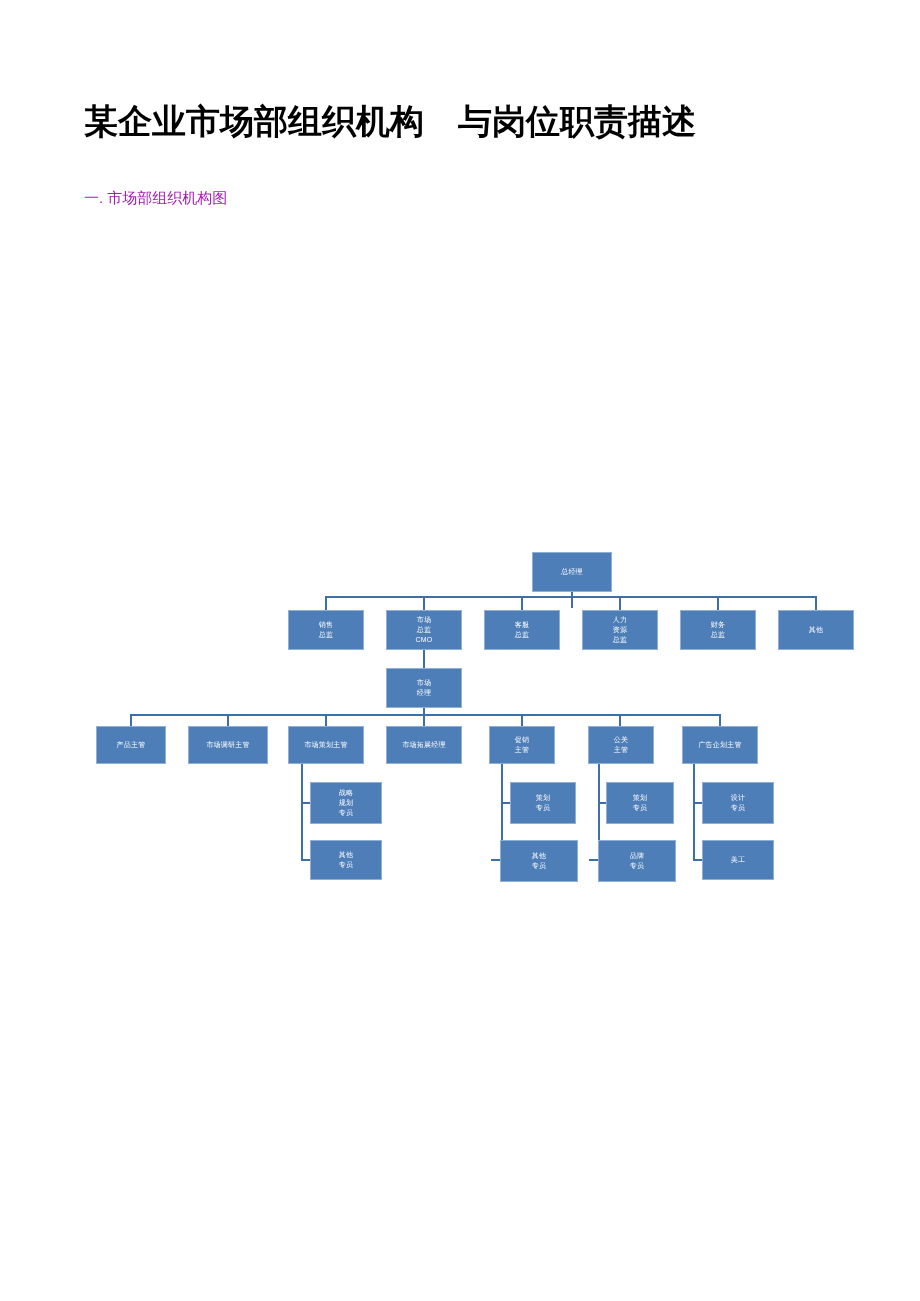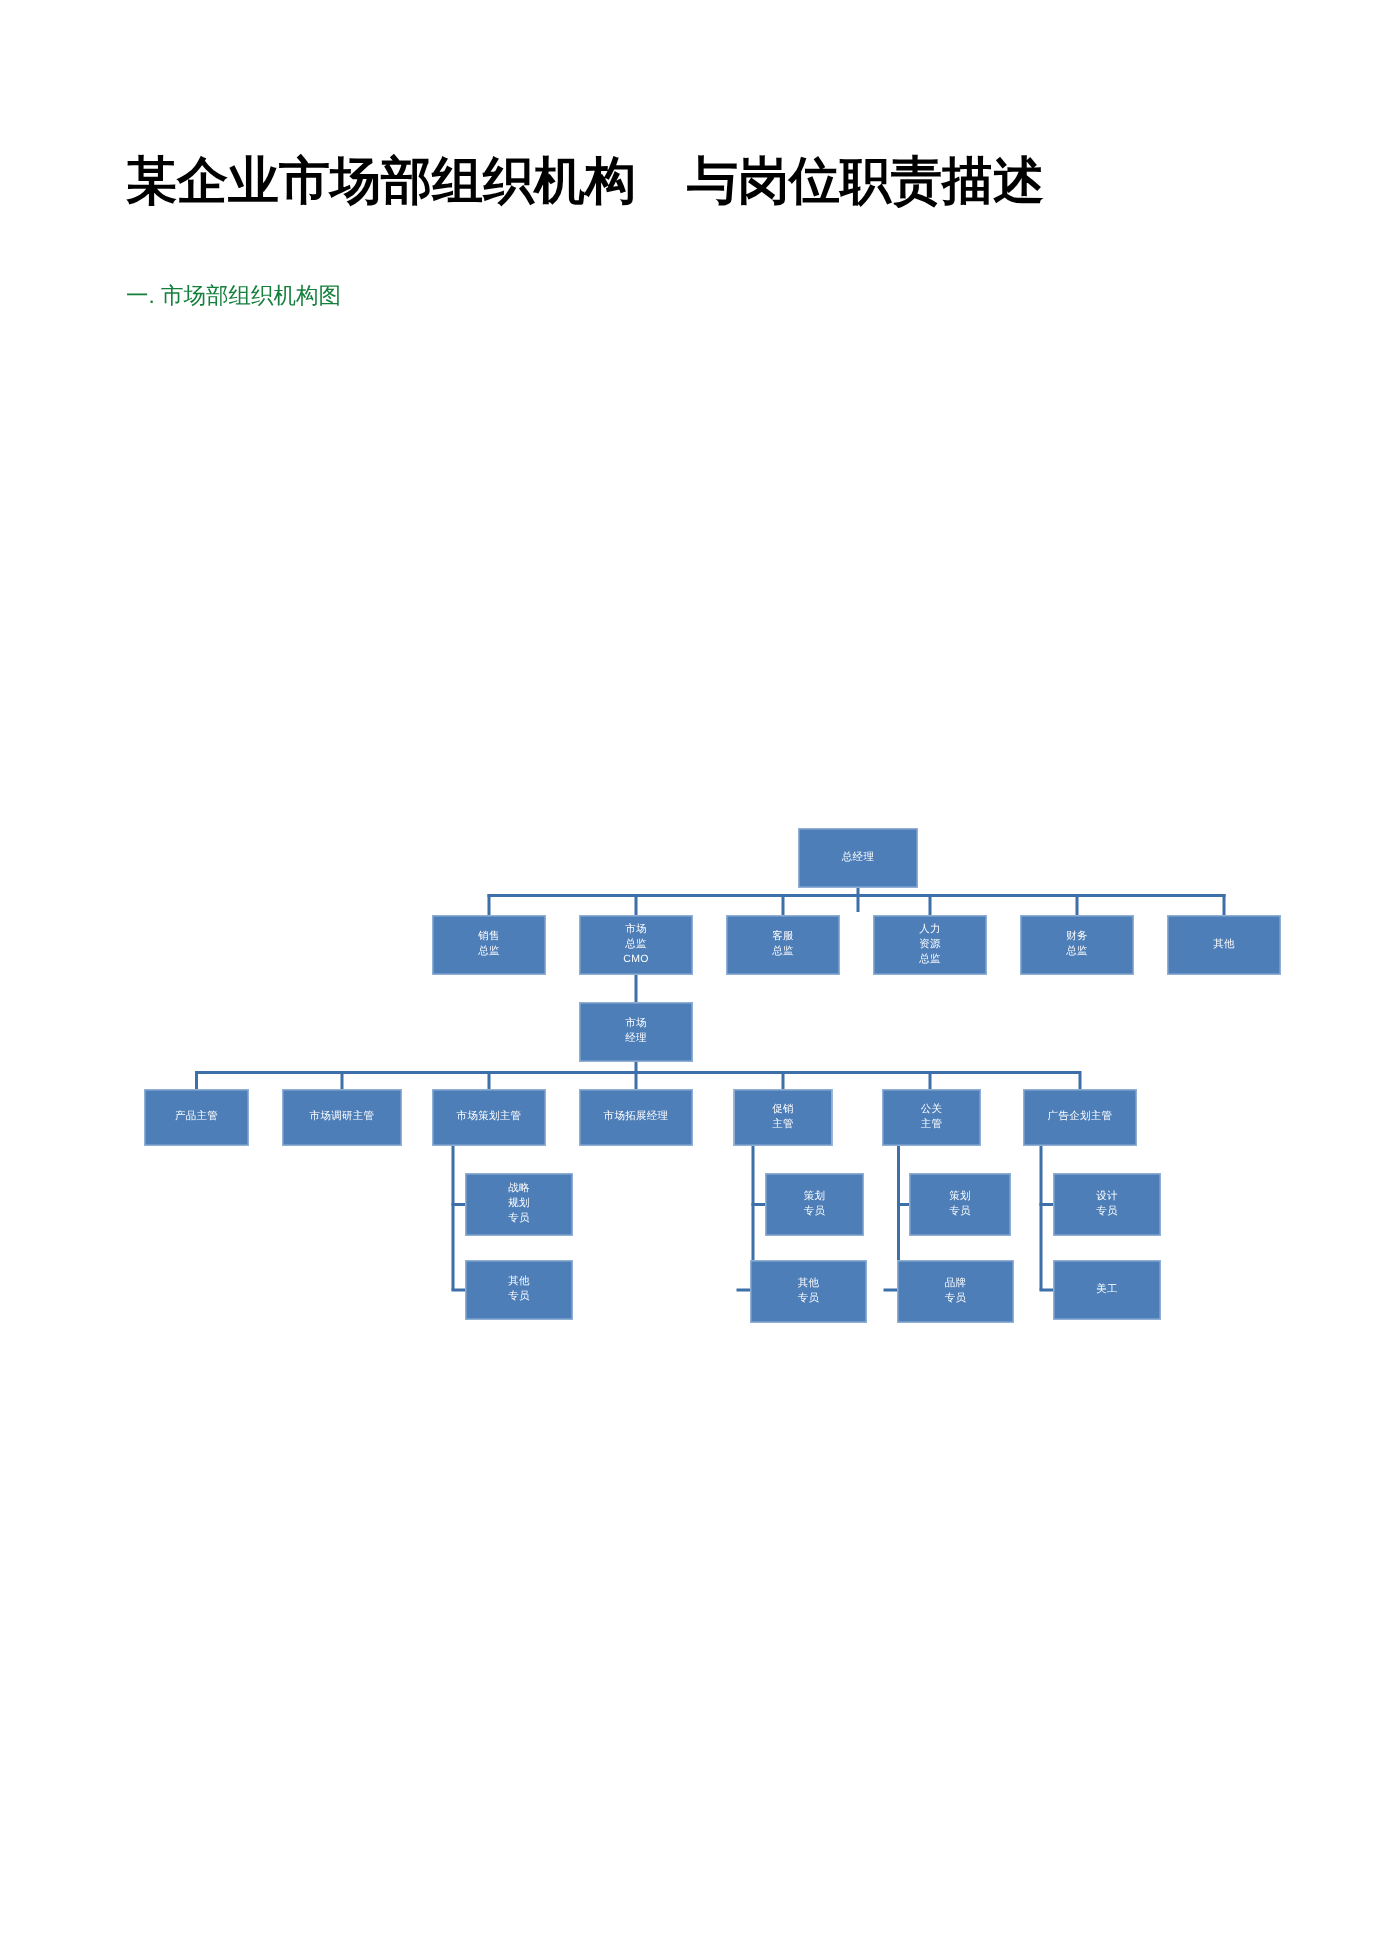--- a/index.html
+++ b/index.html
@@ -33,21 +33,21 @@
     white-space: pre;
     color: #000000;
   }
   .doc-subtitle {
     position: absolute;
     left: 84px;
     top: 187px;
     font-size: 15px;
     font-weight: 400;
     line-height: 1.4;
-    color: #15803d;
+    color: #a21caf;
     white-space: pre;
   }
 
   
   #orgchart {
     position: absolute;
     left: 0;
     top: 0;
     width: 920px;
     height: 1301px;

